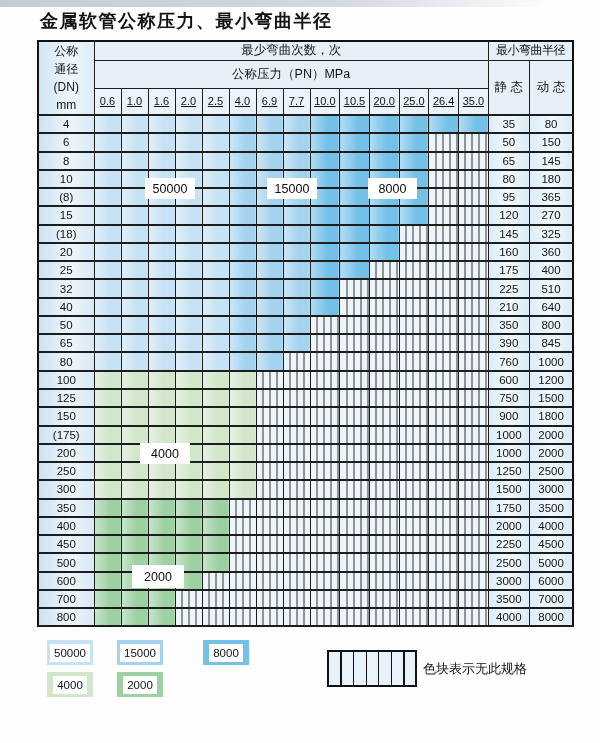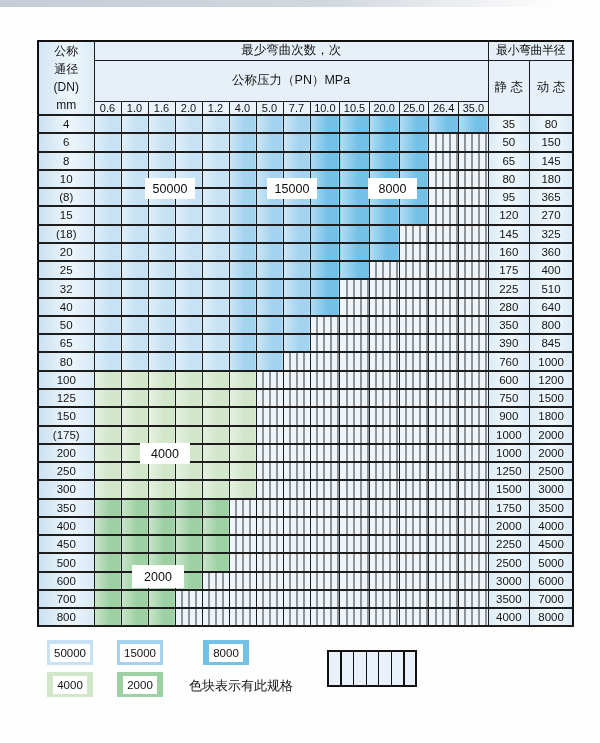--- a/index.html
+++ b/index.html
@@ -9,21 +9,21 @@
         background:linear-gradient(90deg,#c6ccd5 0%,#d2d8e0 55%,rgba(210,216,224,0) 93%);}
   .title{position:absolute;left:40px;top:9px;font-family:"DejaVu Serif",serif;font-weight:bold;
         font-size:18px;letter-spacing:1.5px;white-space:nowrap;}
   table.spec{position:absolute;left:37px;top:40px;width:536px;border-collapse:collapse;
         table-layout:fixed;border:2px solid #111;}
   th,td{border:1px solid #1d1d1d;padding:0;text-align:center;vertical-align:middle;
         overflow:hidden;white-space:nowrap;}
   thead th{background:#e7f0f8;font-weight:normal;}
   .hrow1{height:19px;font-size:12.5px;}
   .hrow2{height:26px;font-size:12.5px;}
-  .hrow3{height:14px;}
+  .hrow3{height:27px;text-decoration:underline;}
   .pv{font-size:11px;background:#eaf2fa;}
   .dn-head{background:linear-gradient(90deg,#d3e6f4,#eef6fb 60%,#dcebf6);font-size:12px;line-height:18px;}
   .radius-head{letter-spacing:-0.5px;font-size:12px;}
   .st-head{font-size:12.5px;}
   tbody tr{height:18.28px;}
   tbody td{font-size:11.5px;border-top-width:2px;border-bottom-width:2px;}
   td.dn-cell{background:linear-gradient(90deg,#cbe1f1,#eef6fb 55%,#d8e9f5);}
   td.rad{background:linear-gradient(90deg,#dcebf6,#f1f8fc 50%,#dcebf6);}
   td.striped{background:repeating-linear-gradient(90deg,rgba(0,0,0,0) 0 6px,#343434 6px 7px),#edf4fa;}
   .tbl-label{position:absolute;background:#ffffff;display:flex;align-items:center;justify-content:center;
@@ -32,20 +32,21 @@
   .swatch .num{background:#ffffff;font-size:11.5px;line-height:16px;padding:1px 4px;}
   .legend-note{position:absolute;font-size:13px;white-space:nowrap;}
   .striped-box{position:absolute;left:327px;top:650px;width:86px;height:33px;border:2px solid #111;
         background:repeating-linear-gradient(90deg,rgba(0,0,0,0) 0 11.3px,#111 11.3px 12.6px),#e9f1fa;}
 </style>
 </head>
 <body>
 
 <div class="page">
   <div class="top-strip"></div>
+  <div class="title">金属软管公称压力、最小弯曲半径</div>
 
   <table class="spec">
     <colgroup>
       <col style="width:56px">
         <col style="width:27px">
         <col style="width:27px">
         <col style="width:27px">
       <col style="width:27px">
         <col style="width:27px">
         <col style="width:27px">
@@ -74,23 +75,23 @@
       <tr class="hrow2">
         <th colspan="14">公称压力（PN）MPa</th>
         <th rowspan="2" class="st-head">静 态</th>
         <th rowspan="2" class="st-head">动 态</th>
       </tr>
       <tr class="hrow3" id="pressure-row">
           <th class="pv">0.6</th>
           <th class="pv">1.0</th>
           <th class="pv">1.6</th>
           <th class="pv">2.0</th>
-          <th class="pv">1.2</th>
+          <th class="pv">2.5</th>
           <th class="pv">4.0</th>
-          <th class="pv">5.0</th>
+          <th class="pv">6.9</th>
           <th class="pv">7.7</th>
           <th class="pv">10.0</th>
           <th class="pv">10.5</th>
           <th class="pv">20.0</th>
           <th class="pv">25.0</th>
           <th class="pv">26.4</th>
           <th class="pv">35.0</th>
         </tr>
     </thead>
     <tbody id="table-body">
@@ -293,21 +294,21 @@
           <td style="background: linear-gradient(90deg, rgba(255, 255, 255, 0.45), rgba(255, 255, 255, 0) 60%), rgb(199, 226, 244);"></td>
           <td style="background: linear-gradient(90deg, rgba(255, 255, 255, 0.45), rgba(255, 255, 255, 0) 60%), rgb(163, 211, 239);"></td>
           <td style="background: linear-gradient(90deg, rgba(255, 255, 255, 0.45), rgba(255, 255, 255, 0) 60%), rgb(163, 211, 239);"></td>
           <td style="background: linear-gradient(90deg, rgba(255, 255, 255, 0.45), rgba(255, 255, 255, 0) 60%), rgb(163, 211, 239);"></td>
           <td style="background: linear-gradient(90deg, rgba(255, 255, 255, 0.45), rgba(255, 255, 255, 0) 60%), rgb(116, 193, 232);"></td>
           <td class="striped"></td>
           <td class="striped"></td>
           <td class="striped"></td>
           <td class="striped"></td>
           <td class="striped"></td>
-          <td class="rad">280</td>
+          <td class="rad">210</td>
           <td class="rad">640</td>
         </tr>
         <tr>
           <td class="dn-cell">50</td>
           <td style="background: linear-gradient(90deg, rgba(255, 255, 255, 0.45), rgba(255, 255, 255, 0) 60%), rgb(199, 226, 244);"></td>
           <td style="background: linear-gradient(90deg, rgba(255, 255, 255, 0.45), rgba(255, 255, 255, 0) 60%), rgb(199, 226, 244);"></td>
           <td style="background: linear-gradient(90deg, rgba(255, 255, 255, 0.45), rgba(255, 255, 255, 0) 60%), rgb(199, 226, 244);"></td>
           <td style="background: linear-gradient(90deg, rgba(255, 255, 255, 0.45), rgba(255, 255, 255, 0) 60%), rgb(199, 226, 244);"></td>
           <td style="background: linear-gradient(90deg, rgba(255, 255, 255, 0.45), rgba(255, 255, 255, 0) 60%), rgb(199, 226, 244);"></td>
           <td style="background: linear-gradient(90deg, rgba(255, 255, 255, 0.45), rgba(255, 255, 255, 0) 60%), rgb(163, 211, 239);"></td>
@@ -643,15 +644,15 @@
   </div>
   <div class="swatch" style="left: 203px; top: 640px; background: rgb(116, 193, 232);">
     <span class="num">8000</span>
   </div>
   <div class="swatch" style="left: 47px; top: 672px; background: rgb(210, 230, 202);">
     <span class="num">4000</span>
   </div>
   <div class="swatch" style="left: 117px; top: 672px; background: rgb(157, 208, 162);">
     <span class="num">2000</span>
   </div>
-  <div class="legend-note" style="left:189px;top:677px">色块表示有此规格</div>
   <div class="striped-box"></div>
+  <div class="legend-note" style="left:423px;top:660px">色块表示无此规格</div>
 </div>
 
 </body></html>

